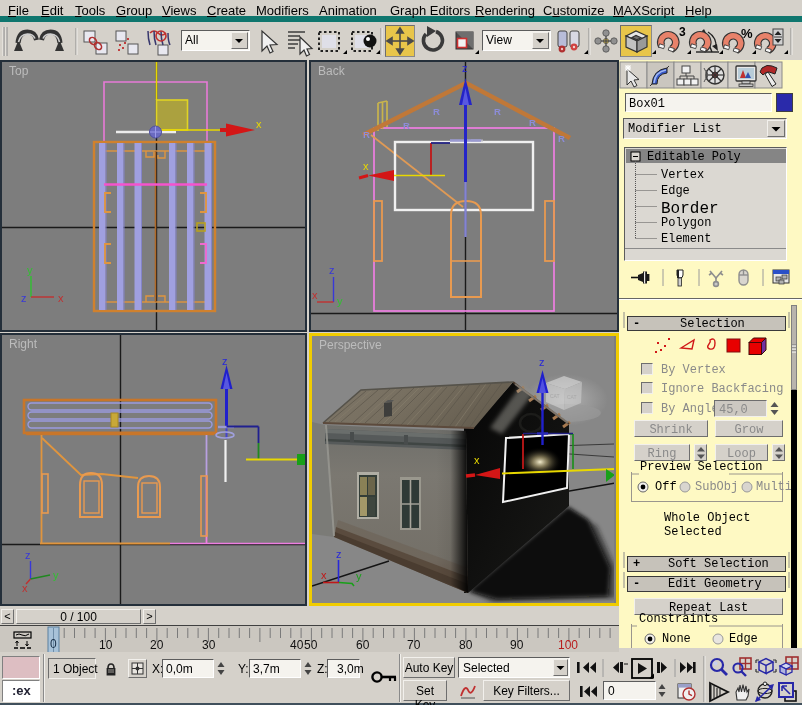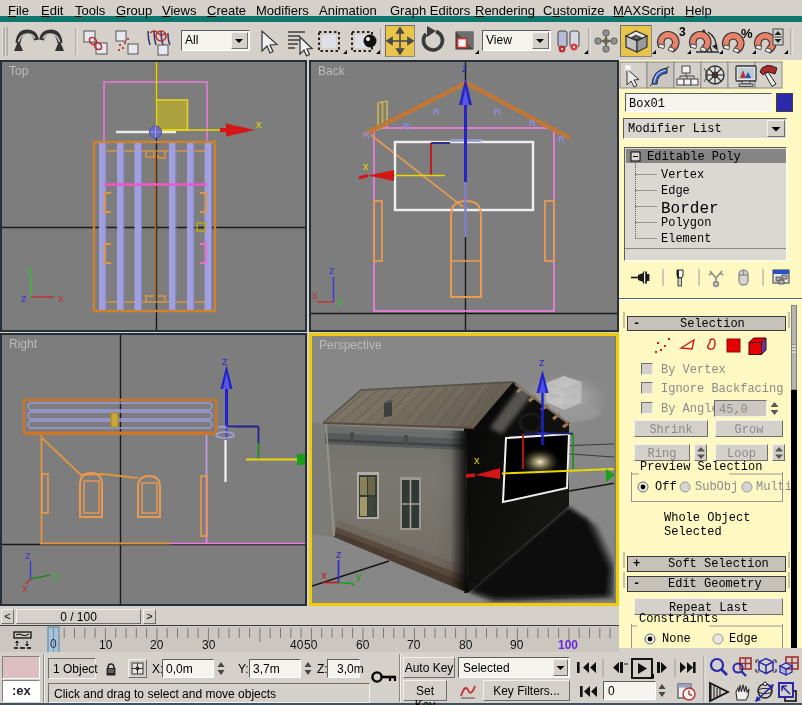--- a/index.html
+++ b/index.html
@@ -921,21 +921,21 @@
   </svg>
   <div class="abs" style="left:99px;top:12px;font-size:12px;color:#111;">10</div>
   <div class="abs" style="left:150px;top:12px;font-size:12px;color:#111;">20</div>
   <div class="abs" style="left:202px;top:12px;font-size:12px;color:#111;">30</div>
   <div class="abs" style="left:253px;top:12px;font-size:12px;color:#111;margin-left:37px;">40</div>
   <div class="abs" style="left:304px;top:12px;font-size:12px;color:#111;">50</div>
   <div class="abs" style="left:356px;top:12px;font-size:12px;color:#111;">60</div>
   <div class="abs" style="left:407px;top:12px;font-size:12px;color:#111;">70</div>
   <div class="abs" style="left:459px;top:12px;font-size:12px;color:#111;">80</div>
   <div class="abs" style="left:510px;top:12px;font-size:12px;color:#111;">90</div>
-  <div class="abs" style="left:558px;top:12px;font-size:12px;color:#6d28d9;font-weight:bold;">100</div>
+  <div class="abs" style="left:558px;top:12px;font-size:12px;color:#b91c1c;">100</div>
 </div>
 
 <div class="abs" id="statusbar" style="left:0;top:652px;width:802px;height:53px;background:#d5d1ca;border-bottom:2px solid #40505c;">
 
   <div class="abs" style="left:2px;top:4px;width:38px;height:23px;background:#ddbec2;border:1px solid #fff;border-top-color:#808080;border-left-color:#808080;"></div>
   <div class="abs" style="left:2px;top:28px;width:38px;height:22px;background:#fff;border:1px solid #fff;border-top-color:#808080;border-left-color:#808080;"></div>
   <div class="abs" style="left:12px;top:31px;font-size:13px;color:#223;font-weight:bold;">:ex</div>
   <div class="abs" style="left:43px;top:2px;width:1px;height:48px;background:#8a8a8a;"></div>
   <div class="abs" style="left:44px;top:2px;width:1px;height:48px;background:#f2f0ec;"></div>
 
@@ -979,23 +979,20 @@
           <path d="M 6 16 L 2.5 11 L 9.5 11 Z"></path>
         </g>
       </svg></div>
   <div class="abs" style="left:317px;top:10px;font-size:12px;">Z:</div>
   <div class="abs field" style="left:327px;top:7px;width:33px;height:19px;">
       <span style="position:absolute;left:9px;top:2px;font-size:12px;">3,0m</span>
     </div>
   <div class="abs" style="left:399px;top:2px;width:1px;height:48px;background:#8a8a8a;"></div>
   <div class="abs" style="left:400px;top:2px;width:1px;height:48px;background:#f2f0ec;"></div>
 
-  <div class="abs bevel-in" style="left:48px;top:31px;width:322px;height:20px;">
-      <span style="position:absolute;left:5px;top:3px;font-size:12px;">Click and drag to select and move objects</span>
-    </div>
 
   <svg class="abs" style="left:370px;top:17px;" width="28" height="16">
     <circle cx="7" cy="8" r="4.6" fill="none" stroke="#000" stroke-width="2.4"></circle>
     <line x1="11" y1="8" x2="26" y2="8" stroke="#000" stroke-width="2.6"></line>
     <line x1="20" y1="8" x2="20" y2="12" stroke="#000" stroke-width="2.2"></line>
     <line x1="25" y1="8" x2="25" y2="12" stroke="#000" stroke-width="2.2"></line>
   </svg>
 
   <div class="abs bevel-out btn" style="left:403px;top:5px;width:52px;height:21px;font-size:12px;padding-top:3px;">Auto Key</div>
   <div class="abs bevel-out btn" style="left:403px;top:28px;width:44px;height:21px;font-size:12px;padding-top:3px;">Set Key</div>

